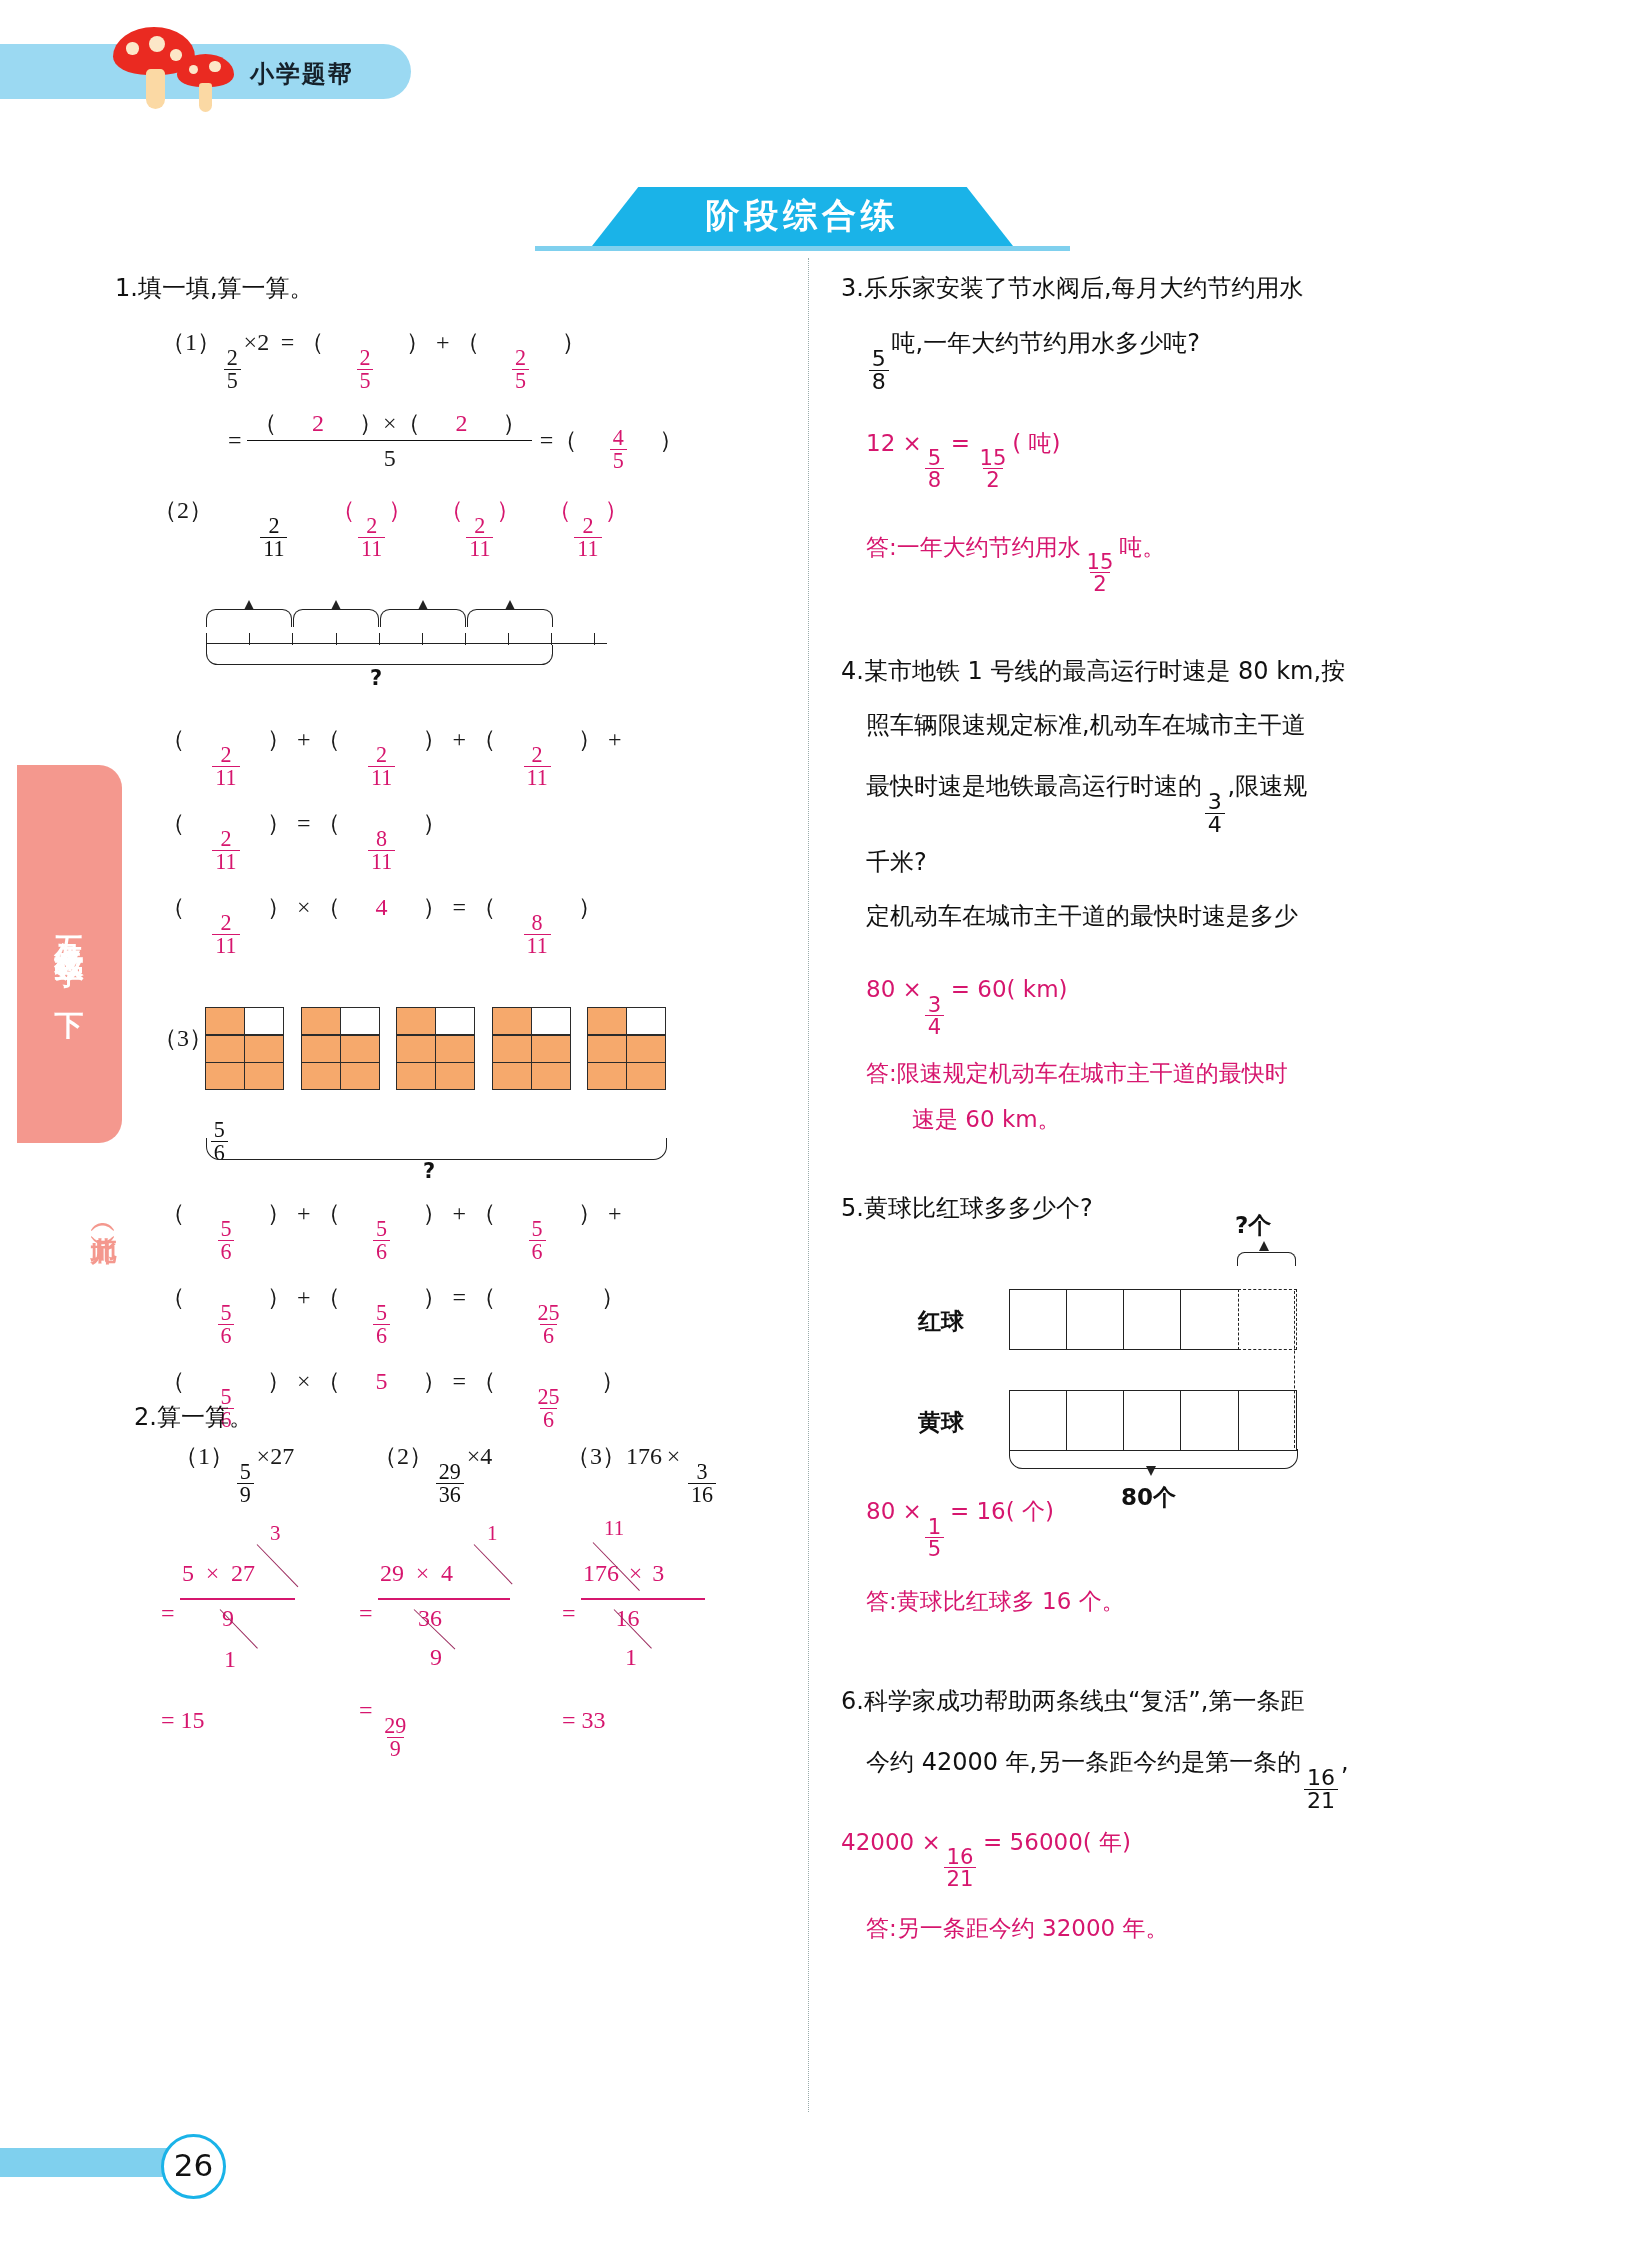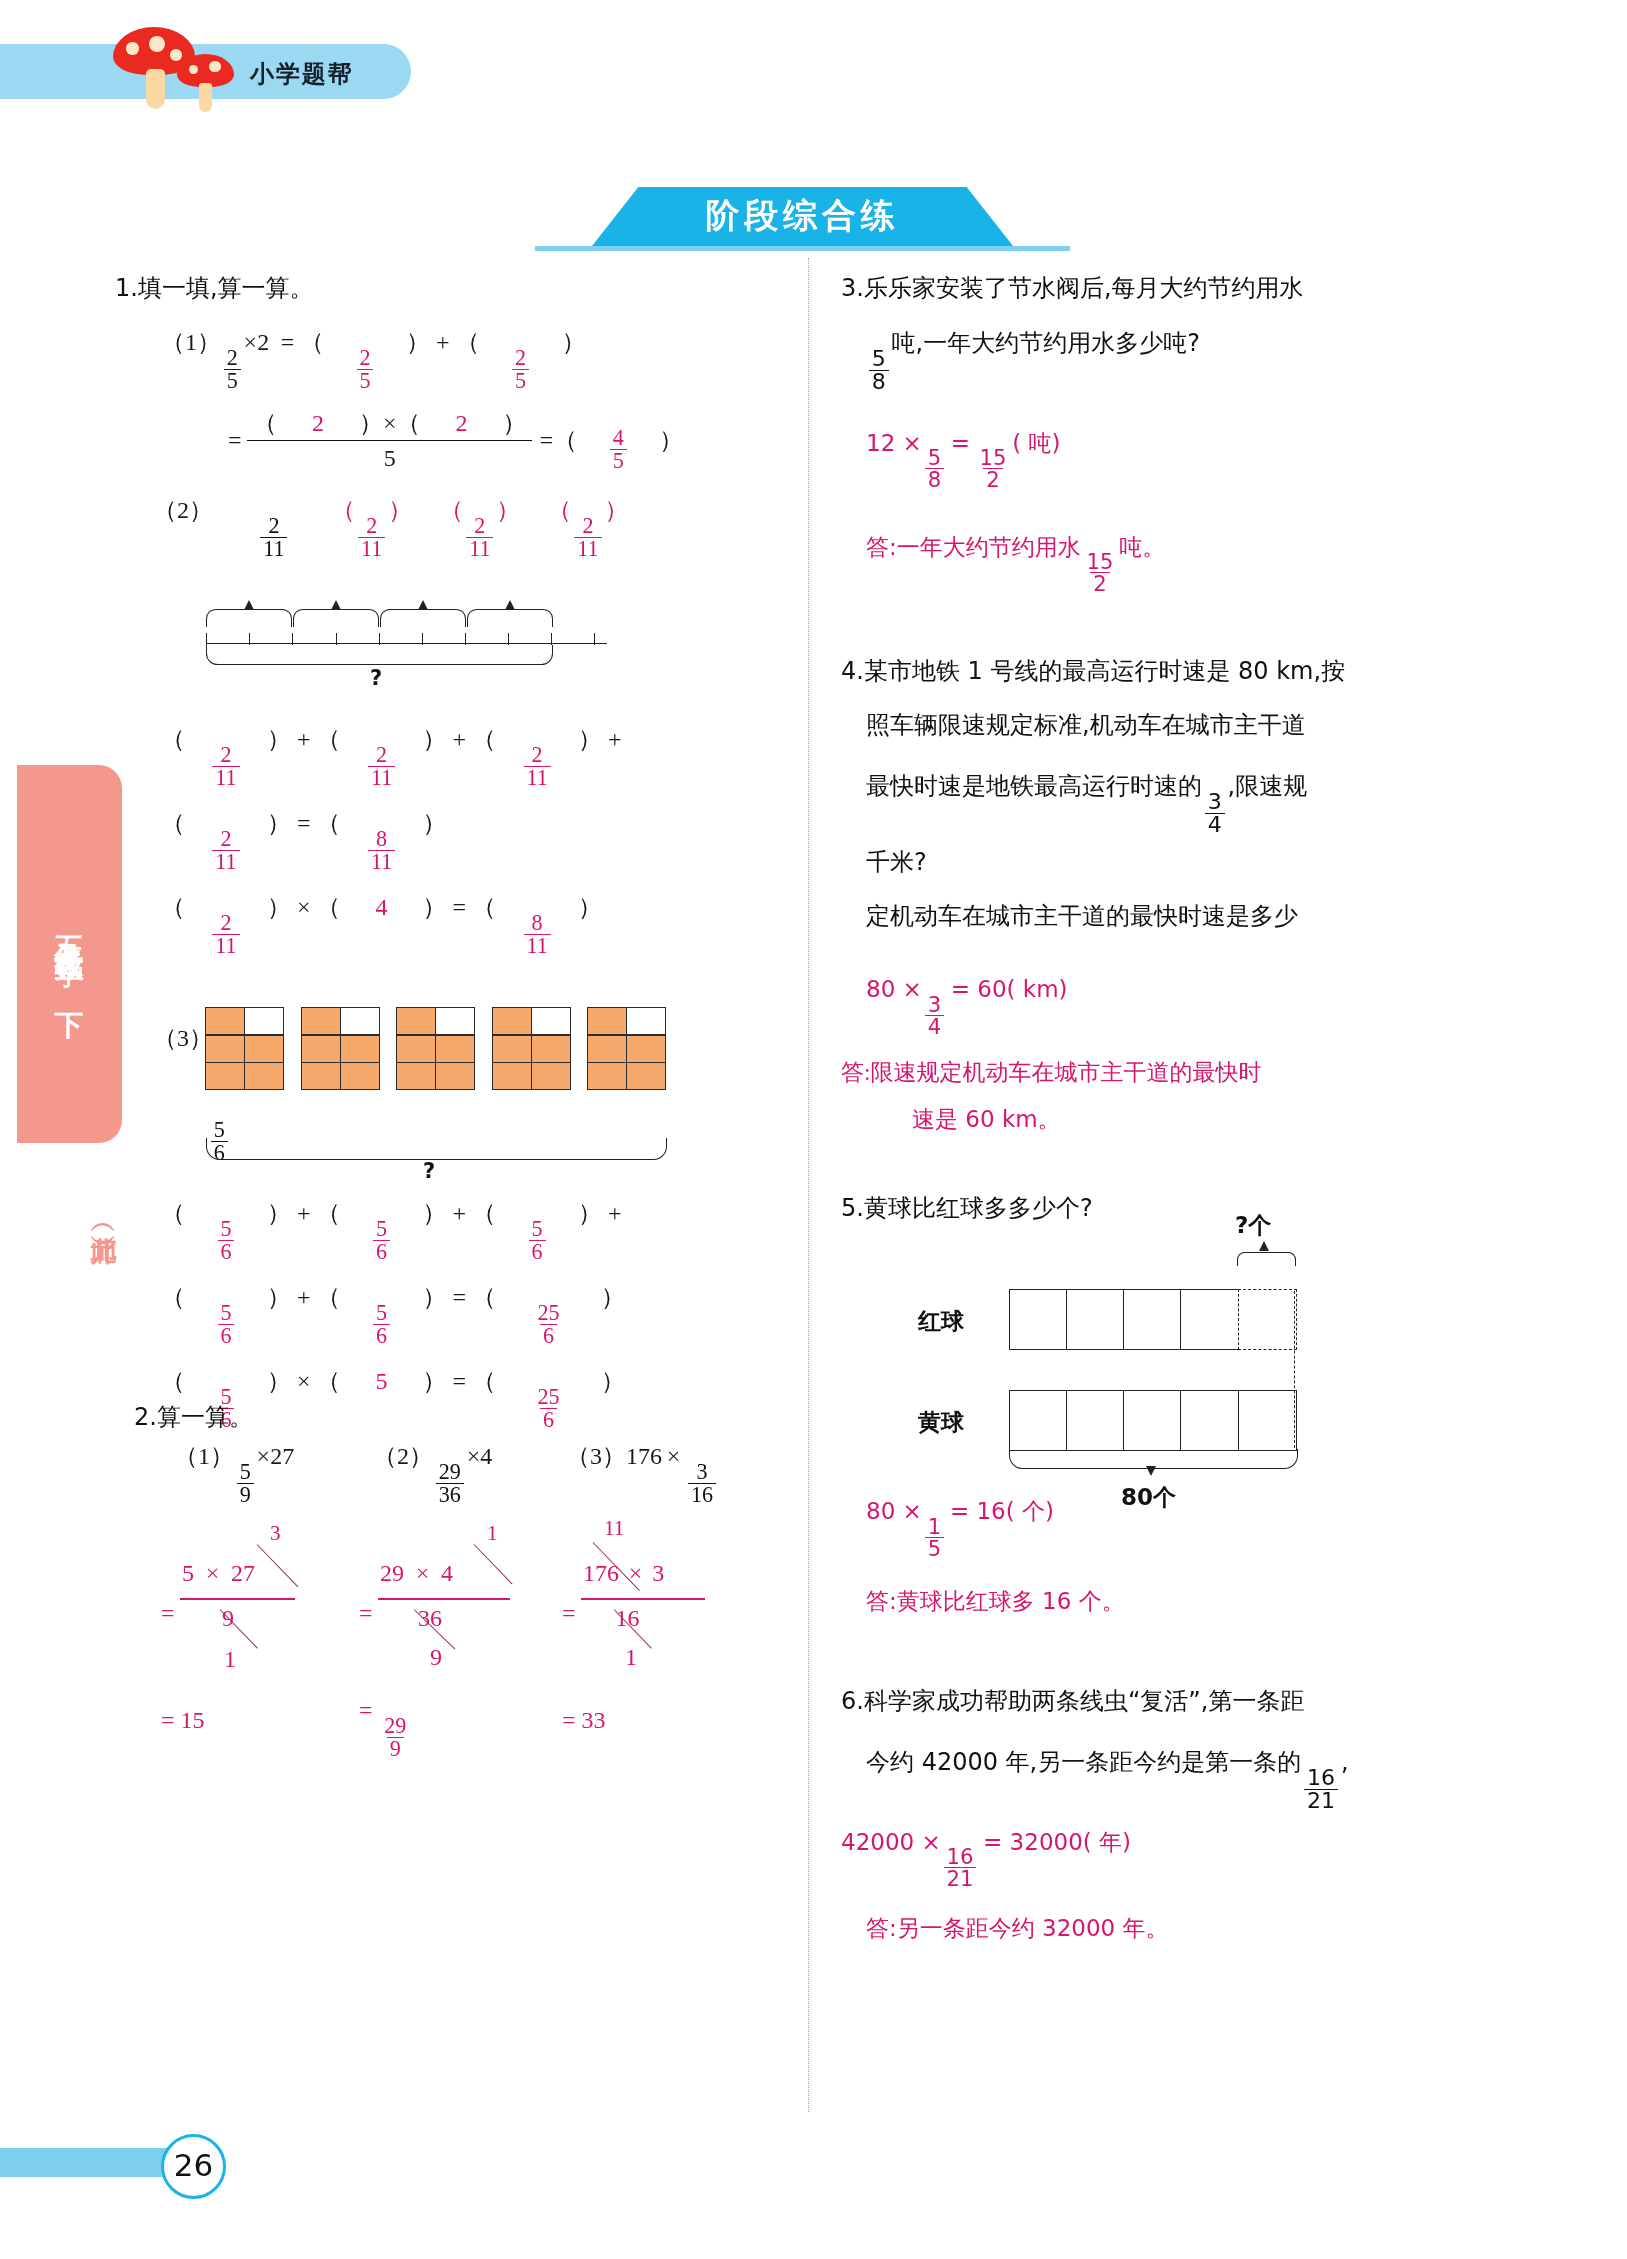--- a/index.html
+++ b/index.html
@@ -472,21 +472,21 @@
         </span><span>,限速规</span>
     </div>
     <div class="prob-text" style="margin-left:25px;line-height:52px;">千米?</div>
     <div class="prob-text" style="margin-left:25px;line-height:57px;">定机动车在城市主干道的最快时速是多少</div>
     <div class="ans-text" style="margin-left:25px;margin-top:15.3px;line-height:59px;white-space:nowrap;">
       <span>80 ×</span><span class="fr" style="font-size:23px;">
           <span class="num">3</span>
           <span class="den">4</span>
         </span><span style="margin-left:3.8px;">= 60( km)</span>
     </div>
-    <div class="ans-text" style="margin-top:13.4px;line-height:46px;font-family:Liberation Serif, serif;">答:限速规定机动车在城市主干道的最快时</div>
+    <div class="ans-text" style="margin-left:25px;margin-top:13.4px;line-height:46px;">答:限速规定机动车在城市主干道的最快时</div>
     <div class="ans-text" style="margin-left:71px;line-height:46px;">速是 60 km。</div>
   </div>
 
   <div style="margin-top:42px;">
     <div class="prob-text" style="line-height:48px;">5.黄球比红球多多少个?</div>
     <div style="height:250px;"></div>
     <div class="ans-text" style="margin-left:25px;line-height:59px;white-space:nowrap;">
       <span>80 ×</span><span class="fr" style="font-size:23px;">
           <span class="num">1</span>
           <span class="den">5</span>
@@ -500,21 +500,21 @@
     <div class="prob-text" style="margin-left:25px;line-height:69px;white-space:nowrap;">
       <span>今约 42000 年,另一条距今约是第一条的</span><span class="fr blk" style="font-size:24px;">
           <span class="num">16</span>
           <span class="den">21</span>
         </span><span>,</span>
     </div>
     <div class="ans-text" style="line-height:61px;white-space:nowrap;">
       <span>42000 ×</span><span class="fr" style="font-size:23px;">
           <span class="num">16</span>
           <span class="den">21</span>
-        </span><span style="margin-left:3.8px;">= 32000( 年)</span>
+        </span><span style="margin-left:3.8px;">= 56000( 年)</span>
     </div>
     <div class="ans-text" style="margin-left:25px;margin-top:15.3px;line-height:46px;">答:另一条距今约 32000 年。</div>
   </div>
 </div>
 
 <div id="bars" style="left:918px;top:1195px;">
   <div class="bar-label" style="left:0px;top:111px;">红球</div>
   <div class="bar-label" style="left:0px;top:212px;">黄球</div>
 
   <div class="barbox" style="left:93px;top:94px;">

